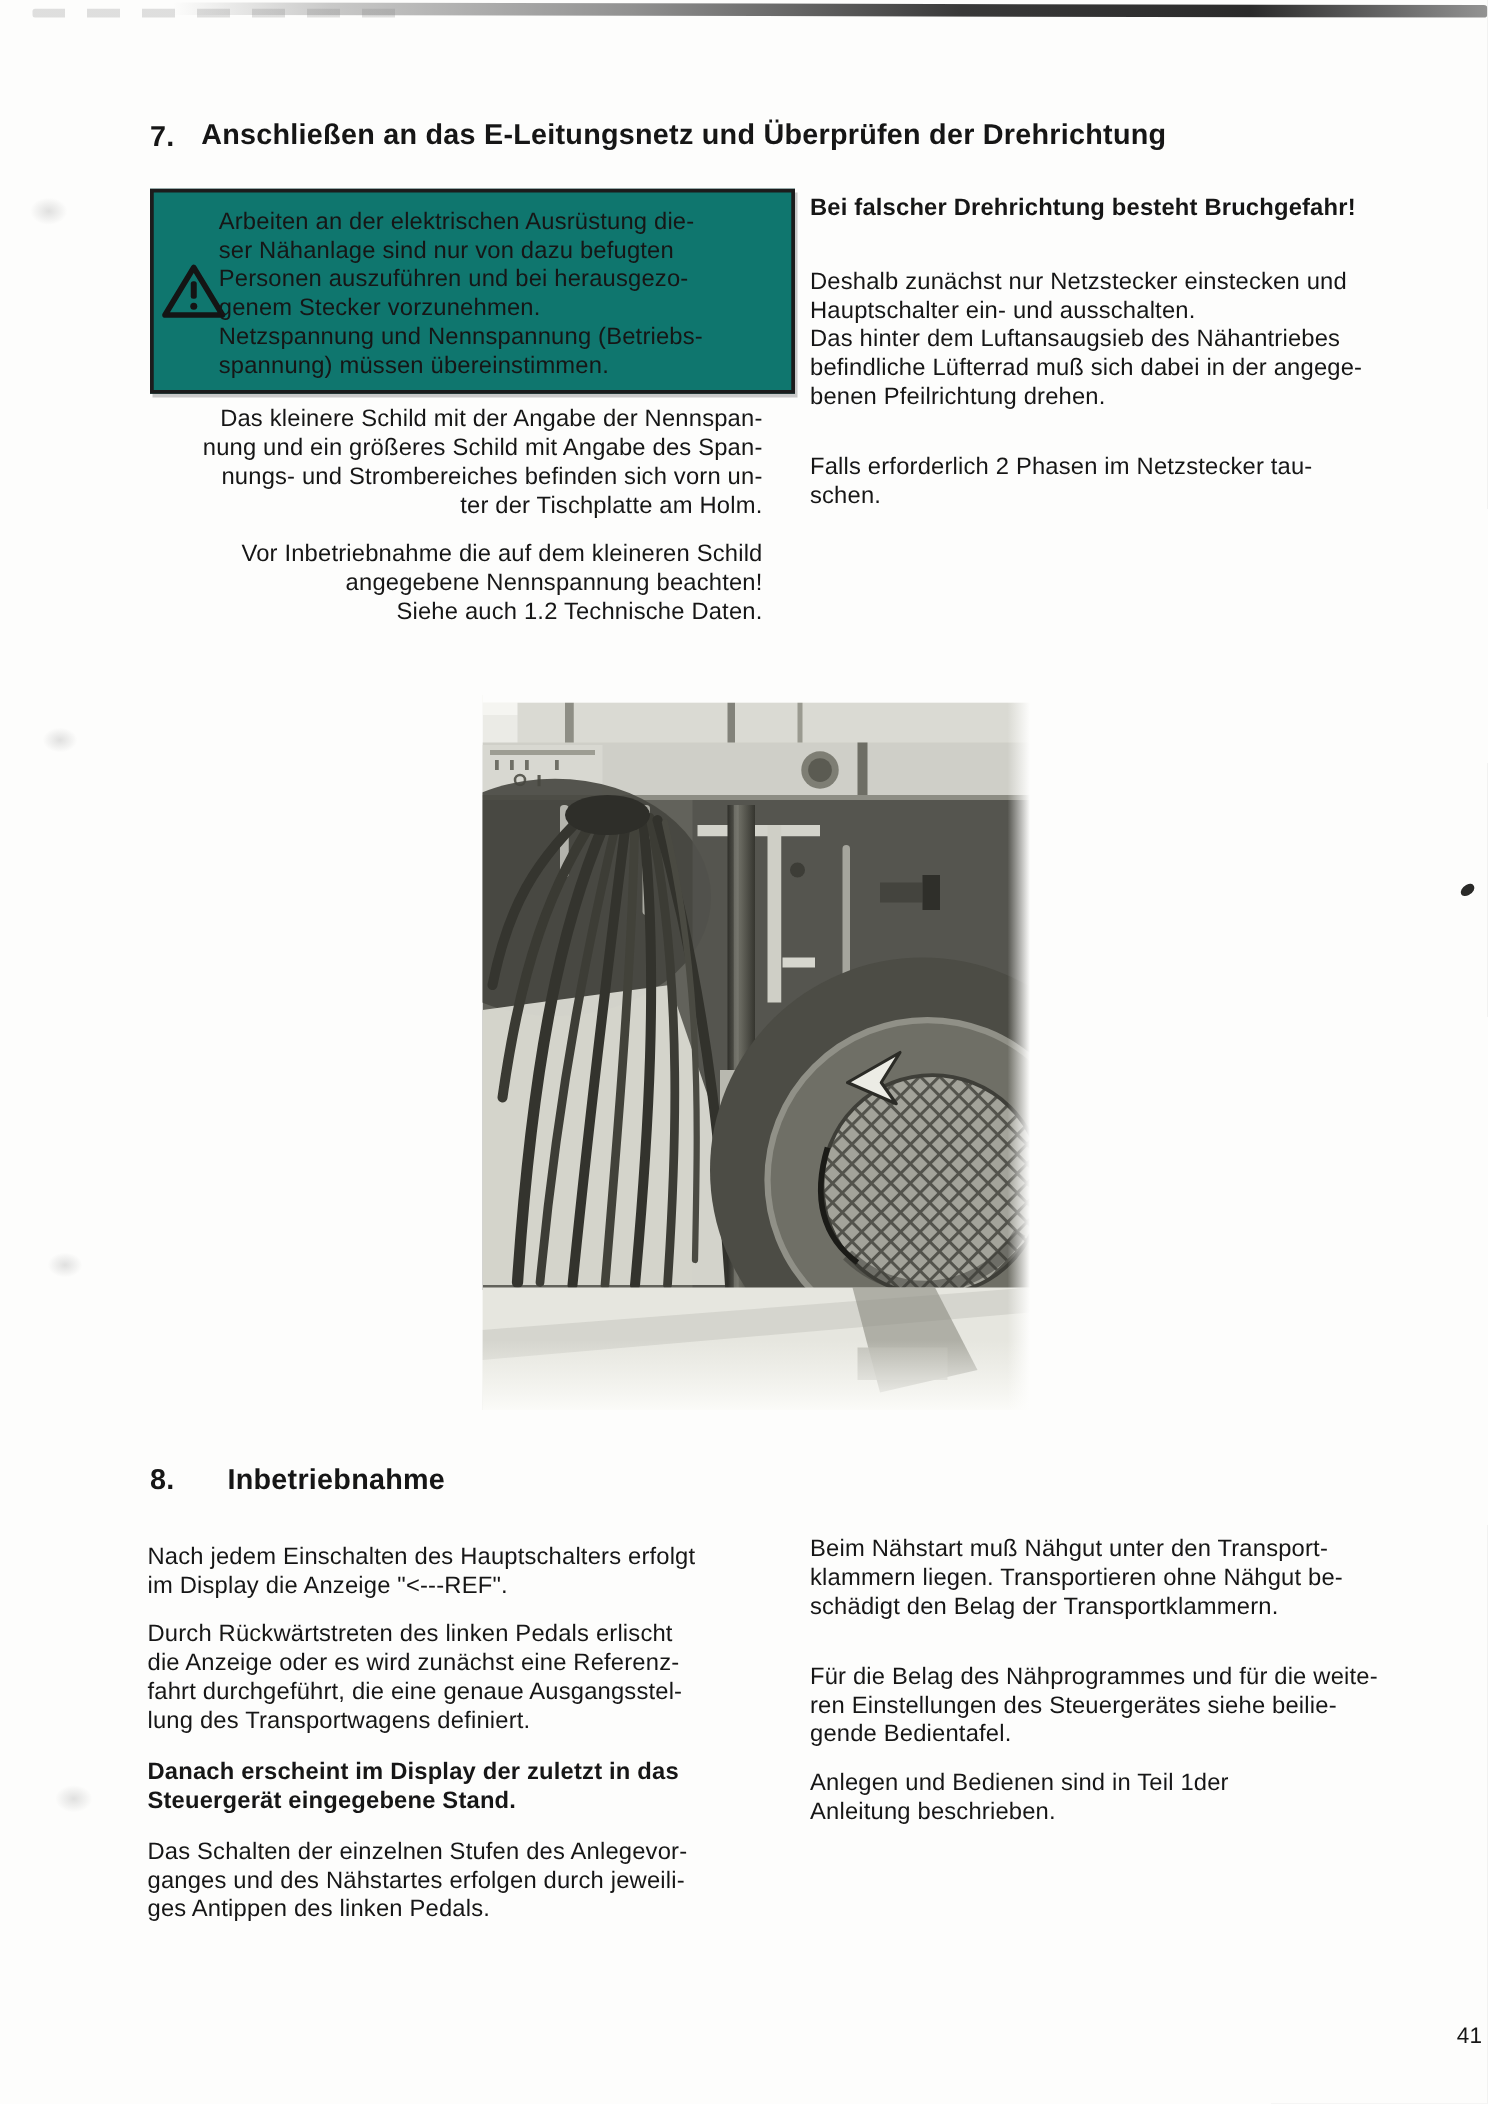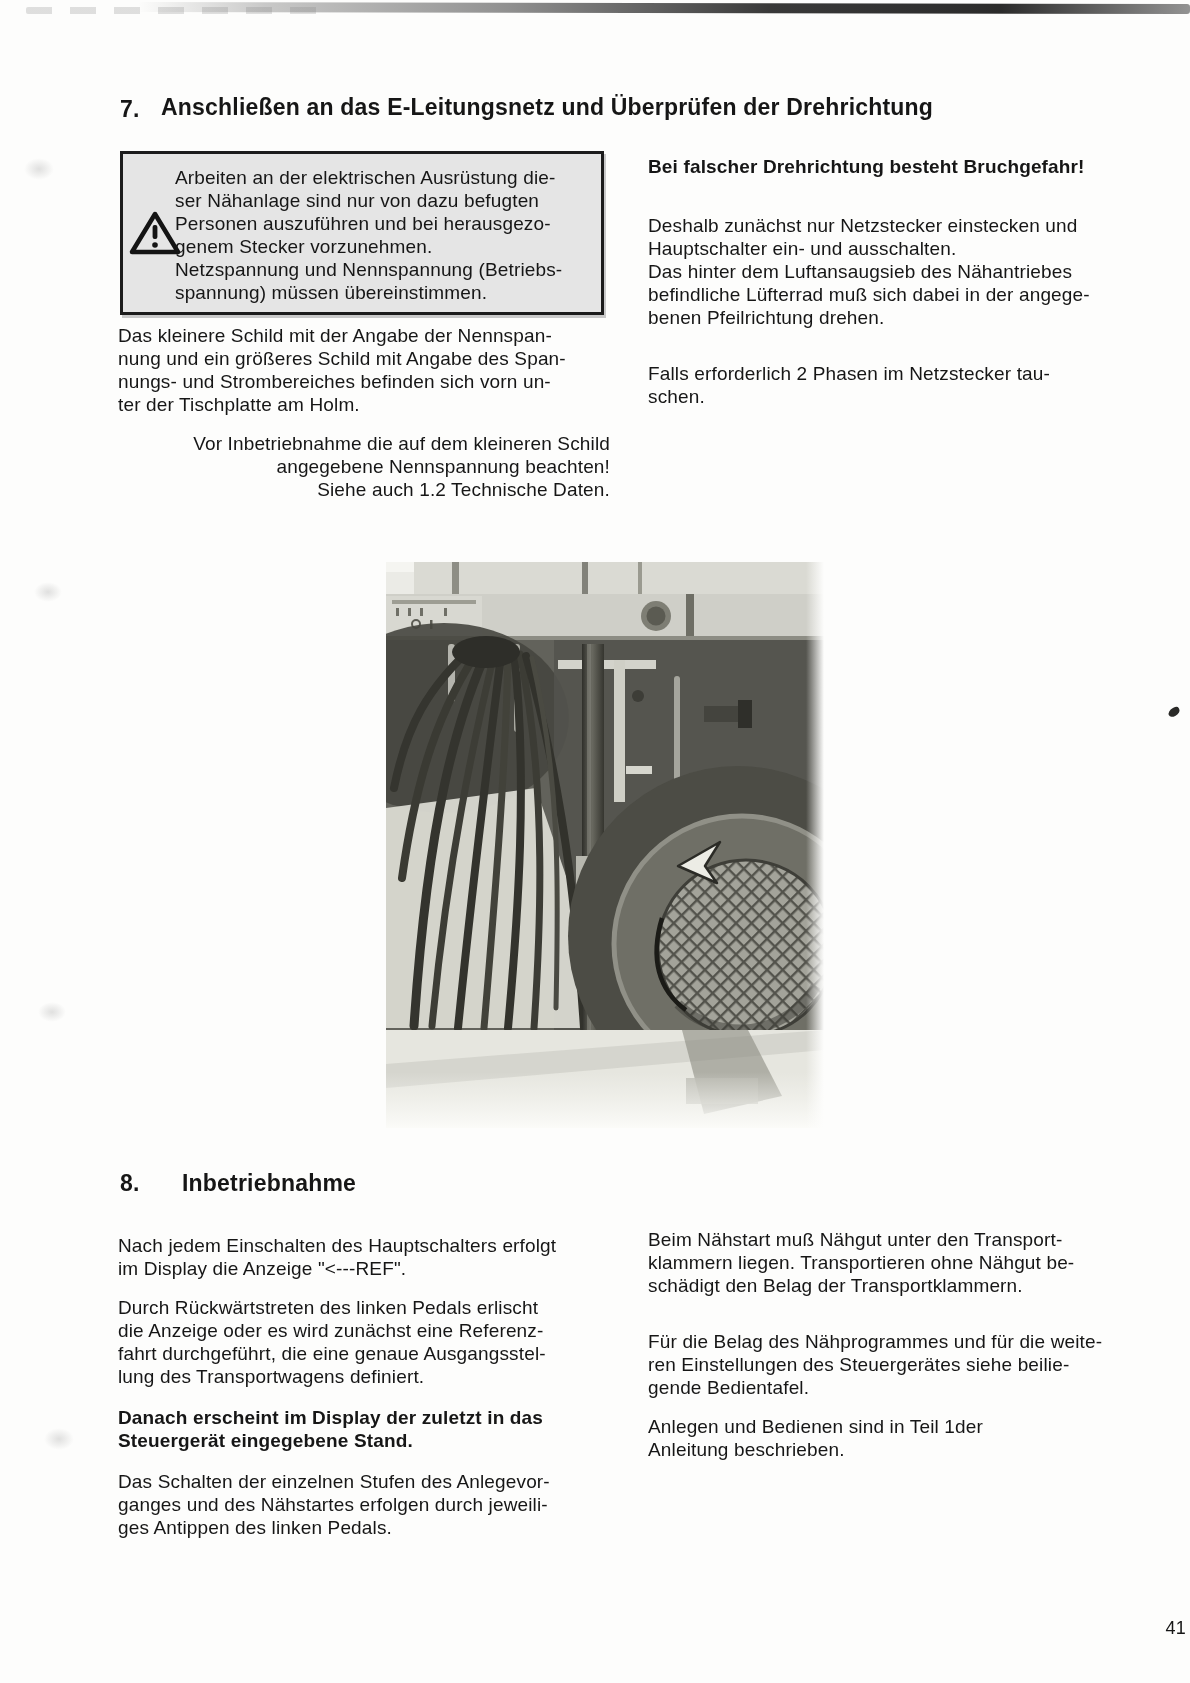--- a/index.html
+++ b/index.html
@@ -26,22 +26,23 @@
     background:radial-gradient(ellipse at center,rgba(120,120,120,.22),rgba(120,120,120,0) 70%);}
   .speck{position:absolute;width:12px;height:8px;background:#2a2a28;border-radius:60% 40% 55% 45%;transform:rotate(-28deg);}
   
   .h-num,.h-title{position:absolute;font-weight:bold;font-size:23px;letter-spacing:.2px;white-space:pre;}
   
   .para{position:absolute;font-size:19px;line-height:23px;letter-spacing:.15px;white-space:pre;}
   .para.bold{font-weight:bold;}
   
   .warnbox{
     position:absolute;left:120px;top:151px;width:478px;height:158px;
-    border:3px solid #1c1c1c;background:#e5e5e5;
+    border:3px solid #1c1c1c;background:#0f766e;
     box-shadow:2px 3px 0 rgba(70,70,70,.28);
+    padding-left:32px;
   }
   .warnbox .wtext{position:absolute;left:52px;top:12px;font-size:19px;line-height:23px;letter-spacing:.15px;white-space:pre;}
   .warnbox .wicon{position:absolute;left:6px;top:56px;}
   
   .photo{position:absolute;left:386px;top:556px;width:438px;height:572px;}
   .pagenum{position:absolute;left:1126px;top:1618px;width:60px;text-align:right;font-size:18px;letter-spacing:.3px;}
 </style>
 </head>
 <body>
 
@@ -67,21 +68,21 @@
       </svg>
     </span>
     <div class="wtext">Arbeiten an der elektrischen Ausrüstung die-
 ser Nähanlage sind nur von dazu befugten
 Personen auszuführen und bei herausgezo-
 genem Stecker vorzunehmen.
 Netzspannung und Nennspannung (Betriebs-
 spannung) müssen übereinstimmen.</div>
   </div>
 
-  <div class="para" style="left:118px;top:324px;width:492px;">Das kleinere Schild mit der Angabe der Nennspan-
+  <div class="para" style="left:118px;top:324px;width:492px;text-align:right;">Das kleinere Schild mit der Angabe der Nennspan-
 nung und ein größeres Schild mit Angabe des Span-
 nungs- und Strombereiches befinden sich vorn un-
 ter der Tischplatte am Holm.</div>
   <div class="para" style="left:118px;top:432px;width:492px;text-align:right;">Vor Inbetriebnahme die auf dem kleineren Schild
 angegebene Nennspannung beachten!
 Siehe auch 1.2 Technische Daten.</div>
 
   <div class="para bold" style="left:648px;top:155px;width:480px;">Bei falscher Drehrichtung besteht Bruchgefahr!</div>
   <div class="para" style="left:648px;top:214px;width:480px;">Deshalb zunächst nur Netzstecker einstecken und
 Hauptschalter ein- und ausschalten.

